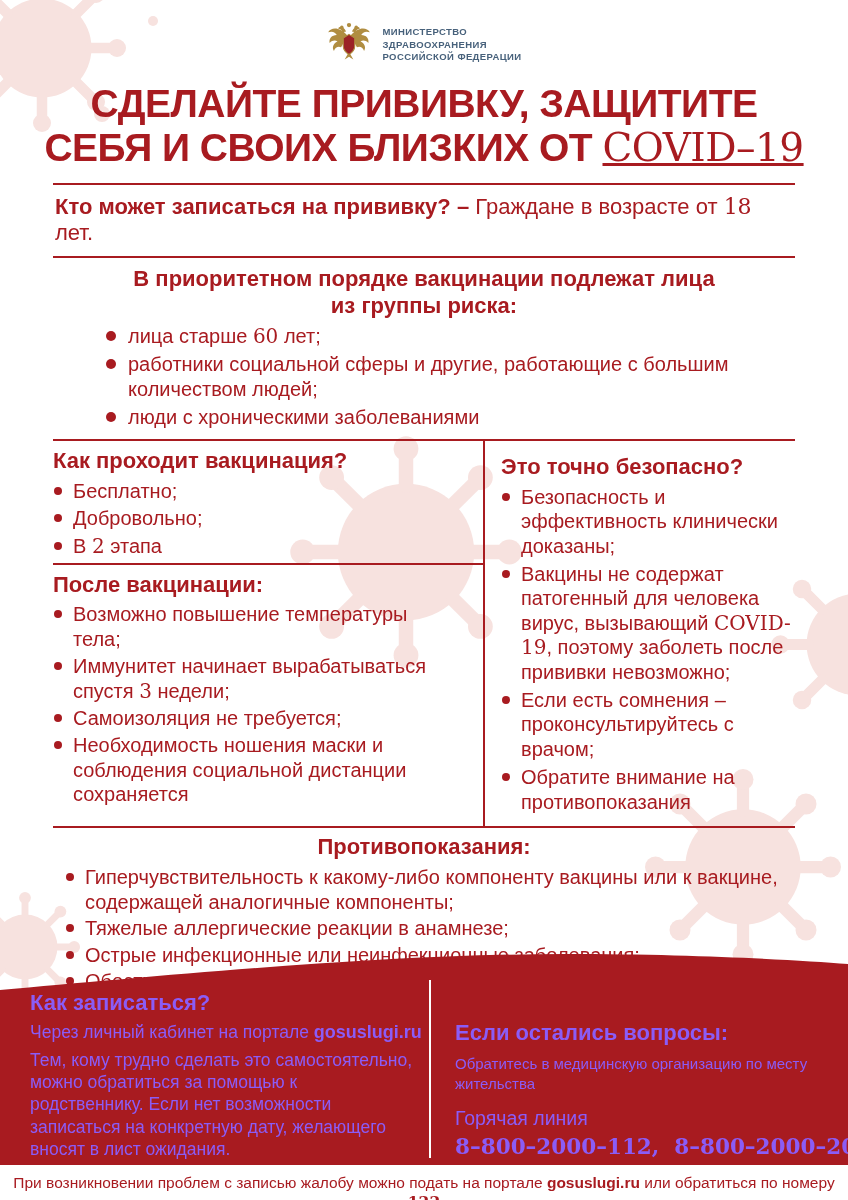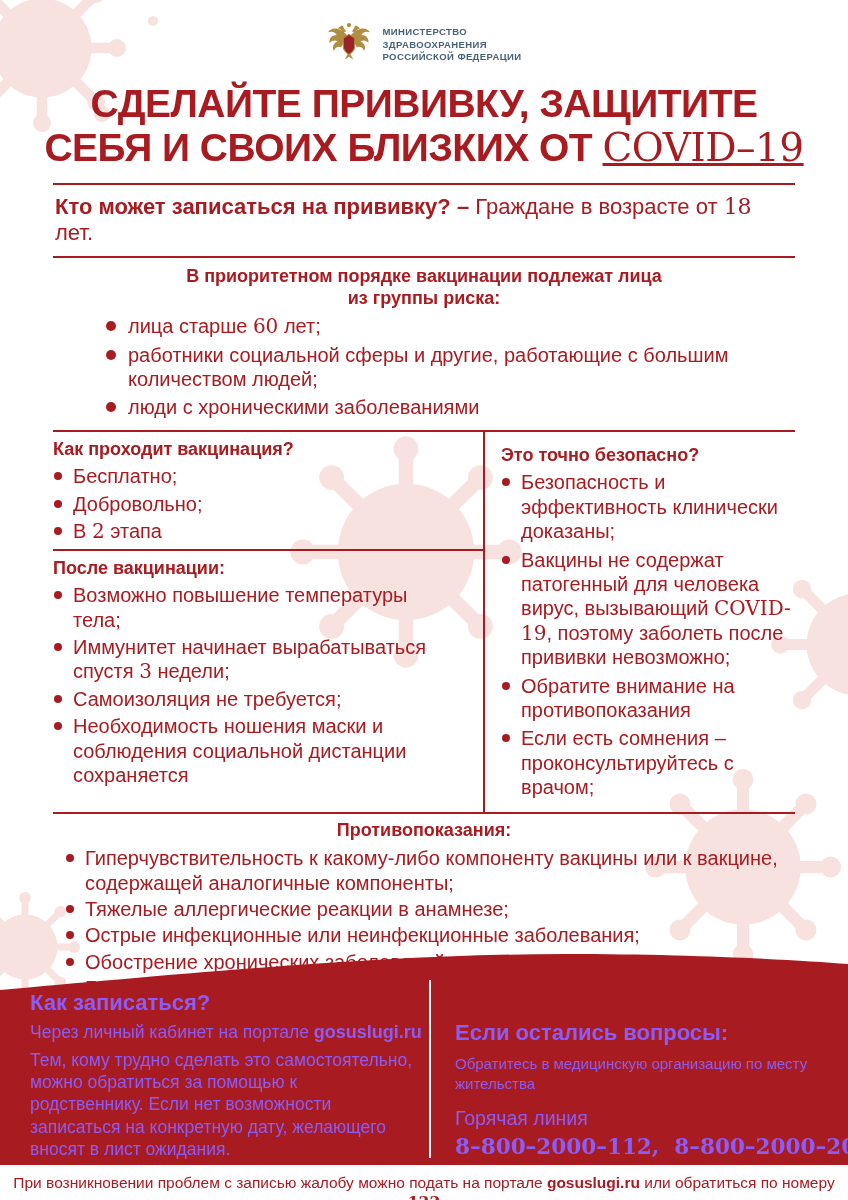--- a/index.html
+++ b/index.html
@@ -17,21 +17,21 @@
   .page-title { position:relative; z-index:1; margin-top:12px; text-align:center;
                 font-size:39px; line-height:1.13; font-weight:700; letter-spacing:-.5px; }
   .fig { font-family:"DejaVu Serif","Liberation Serif",serif; }
   .page-title .fig { font-weight:400;text-decoration:underline; }
   
   .content { position:relative; z-index:1; margin:0 53px; }
   .rule { border-top:2px solid var(--accent); }
   .r1 { margin-top:13px; }
   .who { font-size:22px; padding:9px 2px 10px; }
   .who b { font-weight:700; }
-  h2 { font-size:18px; font-weight:700; line-height:1.2; }
+  h2 { font-size:22px; font-weight:700; line-height:1.2; }
   .center { text-align:center; }
   .priority h2 { margin-top:8px; }
   .blist { list-style:none; font-size:20px; line-height:1.22; }
   .blist li { position:relative; padding-left:20px; margin-bottom:3px; }
   .blist li::before { content:""; position:absolute; left:1px; top:8px; width:8px; height:8px; border-radius:50%; background:var(--accent); }
   .blist.big { margin:5px 0 10px 52px; }
   .blist.big li { padding-left:23px; margin-bottom:4px; }
   .blist.big li::before { width:10px; height:10px; top:7px; }
   
   .two-col { display:flex; border-top:2px solid var(--accent); border-bottom:2px solid var(--accent); }
@@ -179,22 +179,22 @@
             <li class="sd">Иммунитет начинает вырабатываться спустя <span class="fig">3</span> недели;</li>
             <li class="sd">Самоизоляция не требуется;</li>
             <li class="sd">Необходимость ношения маски и соблюдения социальной дистанции сохраняется</li>
           </ul>
       </div>
       <div class="col-right">
         <h2>Это точно безопасно?</h2>
         <ul class="blist">
             <li class="sd">Безопасность и эффективность клинически доказаны;</li>
             <li class="sd">Вакцины не содержат патогенный для человека вирус, вызывающий <span class="fig">COVID-19</span>, поэтому заболеть после прививки невозможно;</li>
+            <li class="sd">Если есть сомнения – проконсультируйтесь с врачом;</li>
             <li class="sd">Обратите внимание на противопоказания</li>
-            <li class="sd">Если есть сомнения – проконсультируйтесь с врачом;</li>
           </ul>
       </div>
     </div>
 
     <section class="contra">
       <h2 class="center">Противопоказания:</h2>
       <ul class="blist">
           <li class="sd">Гиперчувствительность к какому-либо компоненту вакцины или к вакцине, содержащей аналогичные компоненты;</li>
           <li class="sd">Тяжелые аллергические реакции в анамнезе;</li>
           <li class="sd">Острые инфекционные или неинфекционные заболевания;</li>

